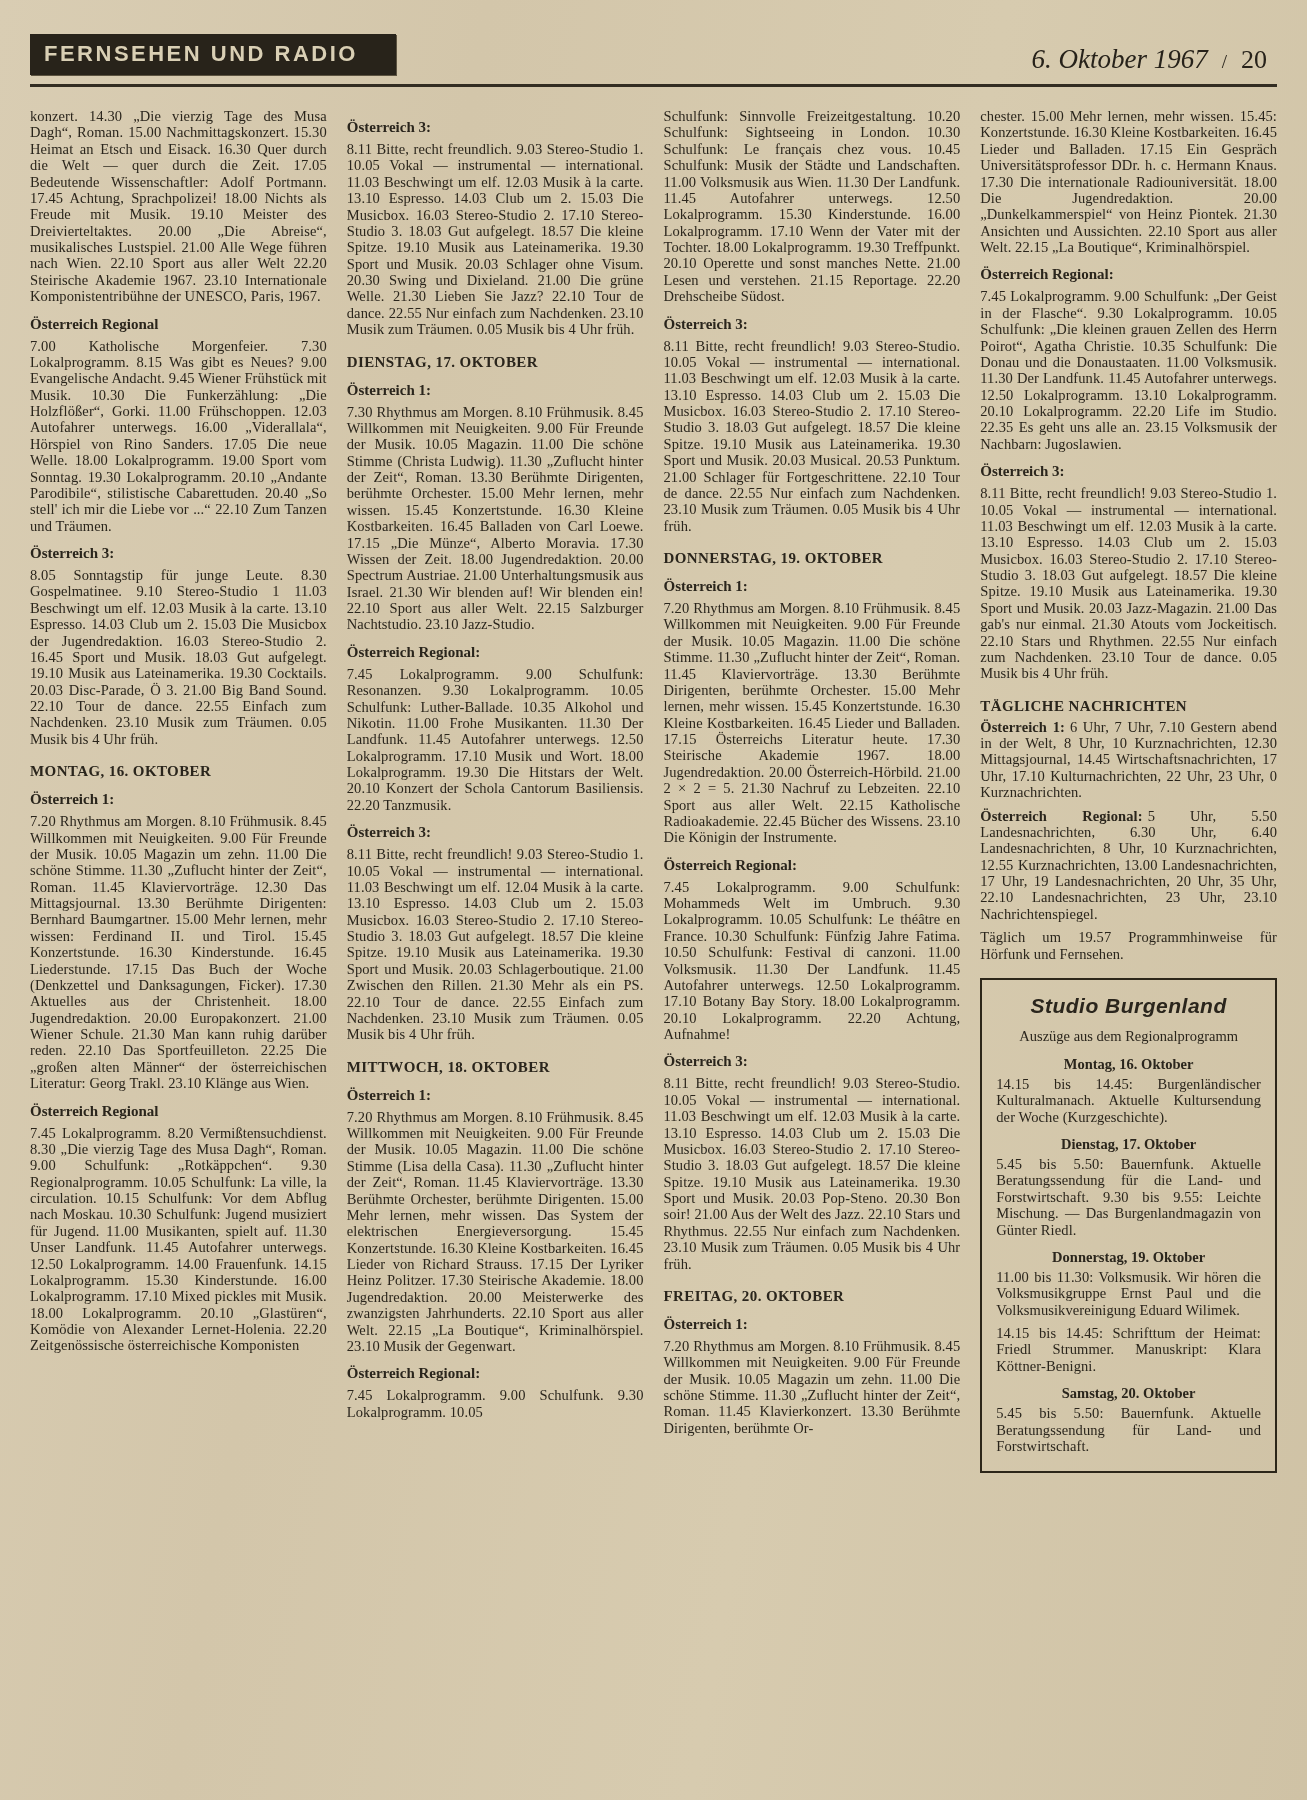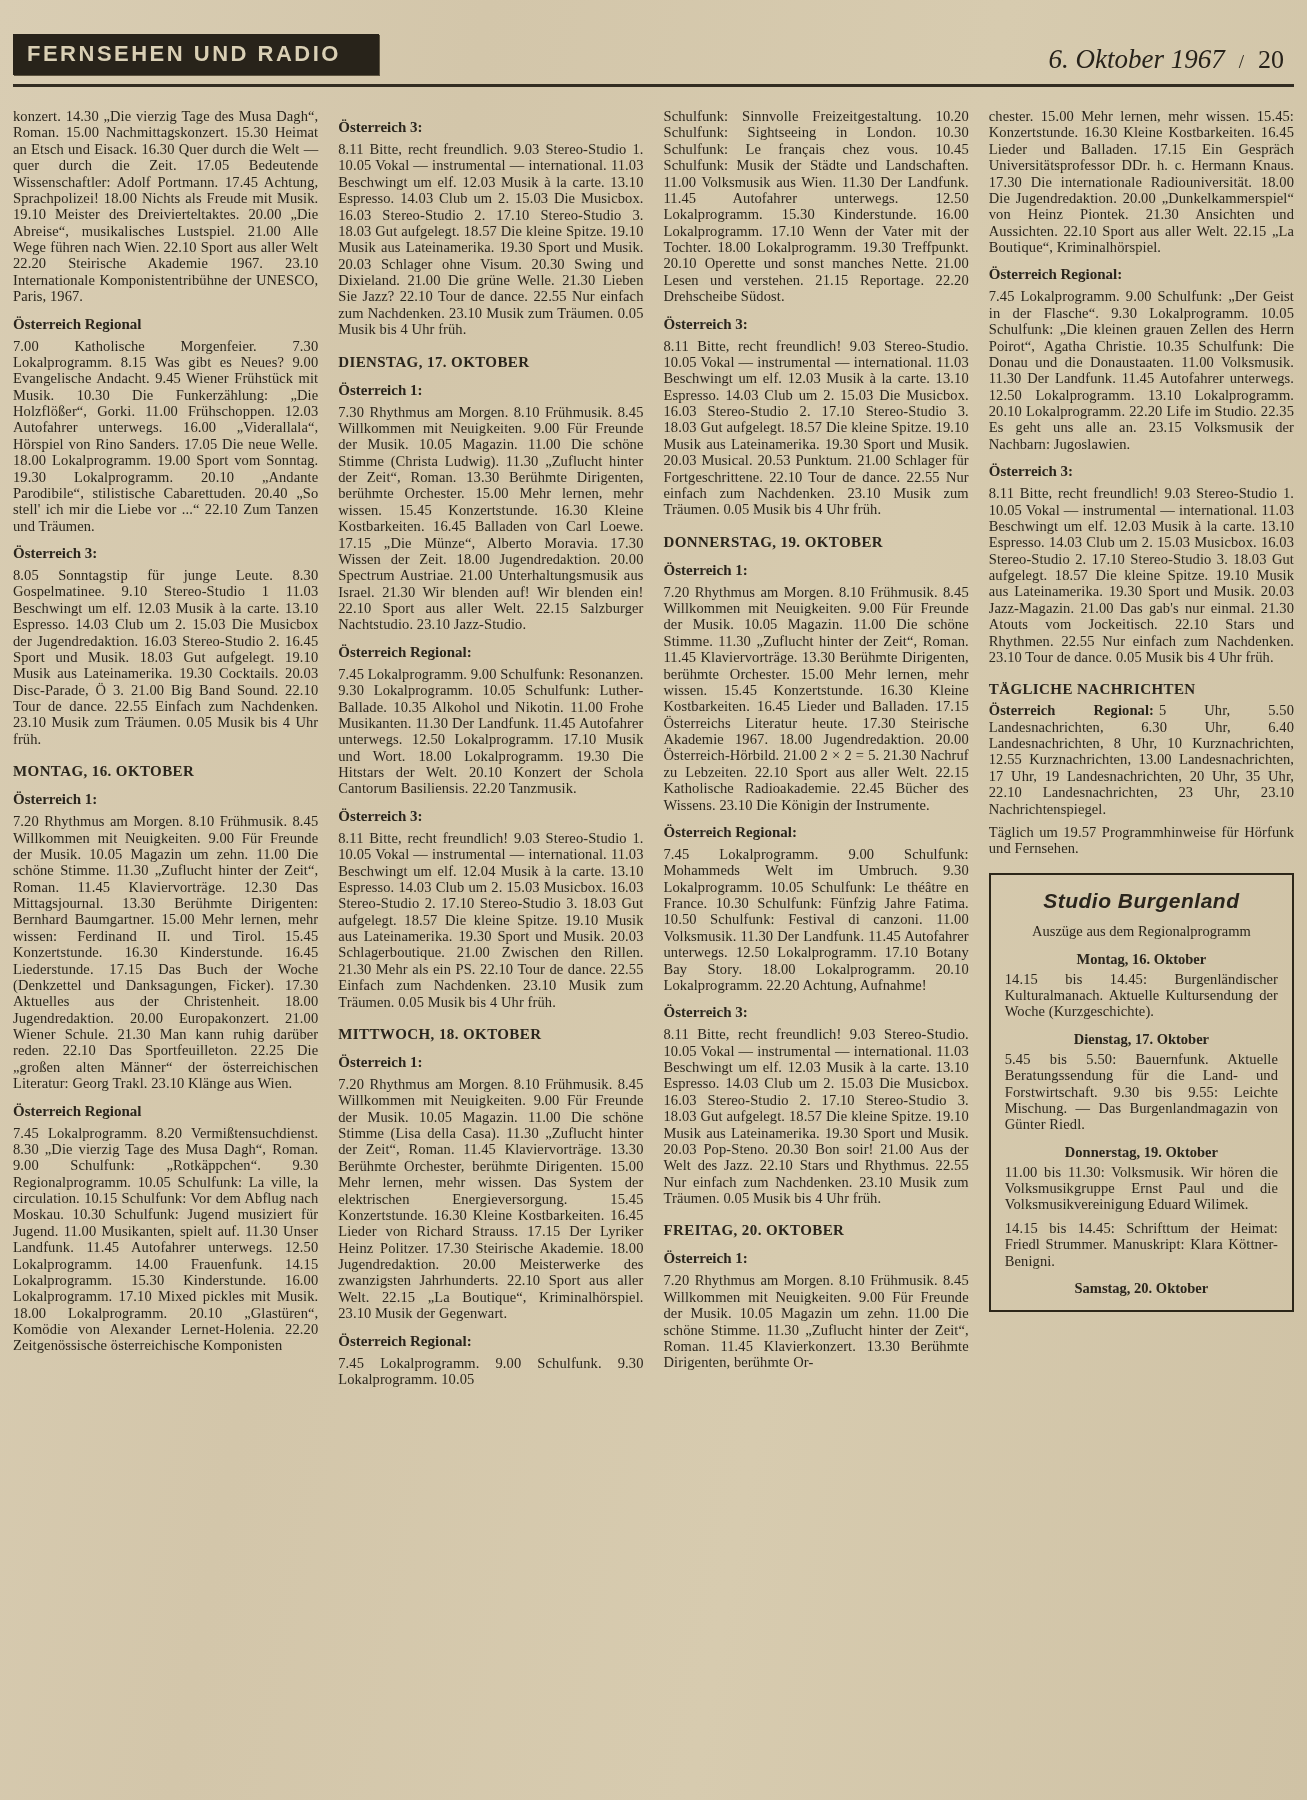--- a/index.html
+++ b/index.html
@@ -5,21 +5,21 @@
   * { box-sizing: border-box; }
   html, body { margin: 0; padding: 0; }
   body {
     width: 1307px; height: 1800px;
     background: #c9bda2;
     font-family: "Liberation Serif", serif;
     color: #2a251c;
   }
   .page {
     width: 1307px; height: 1800px; overflow: hidden;
-    padding: 34px 13px 24px;
+    padding: 34px 30px 24px;
     background: linear-gradient(100deg, #d9cdb3 0%, #d3c6aa 30%, #d7cbaf 62%, #cfc2a5 100%);
   }
   .page-header { display: flex; justify-content: space-between; align-items: flex-end; }
   .masthead {
     background: #28231a; color: #d9cfb4;
     font-family: "Liberation Sans", sans-serif; font-weight: bold;
     font-size: 22px; letter-spacing: 2.5px;
     padding: 7px 38px 8px 14px;
     box-shadow: 1px 1px 0 #5c5340;
   }
@@ -114,32 +114,36 @@
     </section>
 
     <section class="col">
       <p class="para">chester. 15.00 Mehr lernen, mehr wissen. 15.45: Konzertstunde. 16.30 Kleine Kostbarkeiten. 16.45 Lieder und Balladen. 17.15 Ein Gespräch Universitätsprofessor DDr. h. c. Hermann Knaus. 17.30 Die internationale Radiouniversität. 18.00 Die Jugendredaktion. 20.00 „Dunkelkammerspiel“ von Heinz Piontek. 21.30 Ansichten und Aussichten. 22.10 Sport aus aller Welt. 22.15 „La Boutique“, Kriminalhörspiel.</p>
       <h3 class="subhead">Österreich Regional:</h3>
       <p class="para">7.45 Lokalprogramm. 9.00 Schulfunk: „Der Geist in der Flasche“. 9.30 Lokalprogramm. 10.05 Schulfunk: „Die kleinen grauen Zellen des Herrn Poirot“, Agatha Christie. 10.35 Schulfunk: Die Donau und die Donaustaaten. 11.00 Volksmusik. 11.30 Der Landfunk. 11.45 Autofahrer unterwegs. 12.50 Lokalprogramm. 13.10 Lokalprogramm. 20.10 Lokalprogramm. 22.20 Life im Studio. 22.35 Es geht uns alle an. 23.15 Volksmusik der Nachbarn: Jugoslawien.</p>
       <h3 class="subhead">Österreich 3:</h3>
       <p class="para">8.11 Bitte, recht freundlich! 9.03 Stereo-Studio 1. 10.05 Vokal — instrumental — international. 11.03 Beschwingt um elf. 12.03 Musik à la carte. 13.10 Espresso. 14.03 Club um 2. 15.03 Musicbox. 16.03 Stereo-Studio 2. 17.10 Stereo-Studio 3. 18.03 Gut aufgelegt. 18.57 Die kleine Spitze. 19.10 Musik aus Lateinamerika. 19.30 Sport und Musik. 20.03 Jazz-Magazin. 21.00 Das gab's nur einmal. 21.30 Atouts vom Jockeitisch. 22.10 Stars und Rhythmen. 22.55 Nur einfach zum Nachdenken. 23.10 Tour de dance. 0.05 Musik bis 4 Uhr früh.</p>
       <h3 class="dayhead center">TÄGLICHE NACHRICHTEN</h3>
       <p class="para leadpara">
+        <b class="lead">Österreich 1:</b><span>6 Uhr, 7 Uhr, 7.10 Gestern abend in der Welt, 8 Uhr, 10 Kurznachrichten, 12.30 Mittagsjournal, 14.45 Wirtschaftsnachrichten, 17 Uhr, 17.10 Kulturnachrichten, 22 Uhr, 23 Uhr, 0 Kurznachrichten.</span>
+      </p>
+      <p class="para leadpara">
         <b class="lead">Österreich Regional:</b><span>5 Uhr, 5.50 Landesnachrichten, 6.30 Uhr, 6.40 Landesnachrichten, 8 Uhr, 10 Kurznachrichten, 12.55 Kurznachrichten, 13.00 Landesnachrichten, 17 Uhr, 19 Landesnachrichten, 20 Uhr, 35 Uhr, 22.10 Landesnachrichten, 23 Uhr, 23.10 Nachrichtenspiegel.</span>
       </p>
       <p class="para">Täglich um 19.57 Programmhinweise für Hörfunk und Fernsehen.</p>
 
       <aside class="studio-box">
         <h2 class="studio-title">Studio Burgenland</h2>
         <p class="studio-subtitle">Auszüge aus dem Regionalprogramm</p>
         <h4 class="studio-day">Montag, 16. Oktober</h4>
         <p class="para">14.15 bis 14.45: Burgenländischer Kulturalmanach. Aktuelle Kultursendung der Woche (Kurzgeschichte).</p>
         <h4 class="studio-day">Dienstag, 17. Oktober</h4>
         <p class="para">5.45 bis 5.50: Bauernfunk. Aktuelle Beratungssendung für die Land- und Forstwirtschaft. 9.30 bis 9.55: Leichte Mischung. — Das Burgenlandmagazin von Günter Riedl.</p>
         <h4 class="studio-day">Donnerstag, 19. Oktober</h4>
         <p class="para">11.00 bis 11.30: Volksmusik. Wir hören die Volksmusikgruppe Ernst Paul und die Volksmusikvereinigung Eduard Wilimek.</p>
         <p class="para">14.15 bis 14.45: Schrifttum der Heimat: Friedl Strummer. Manuskript: Klara Köttner-Benigni.</p>
         <h4 class="studio-day">Samstag, 20. Oktober</h4>
+        <p class="para">5.45 bis 5.50: Bauernfunk. Aktuelle Beratungssendung für Land- und Forstwirtschaft.</p>
       </aside>
     </section>
 
   </main>
 </div>
 
 </body></html>

